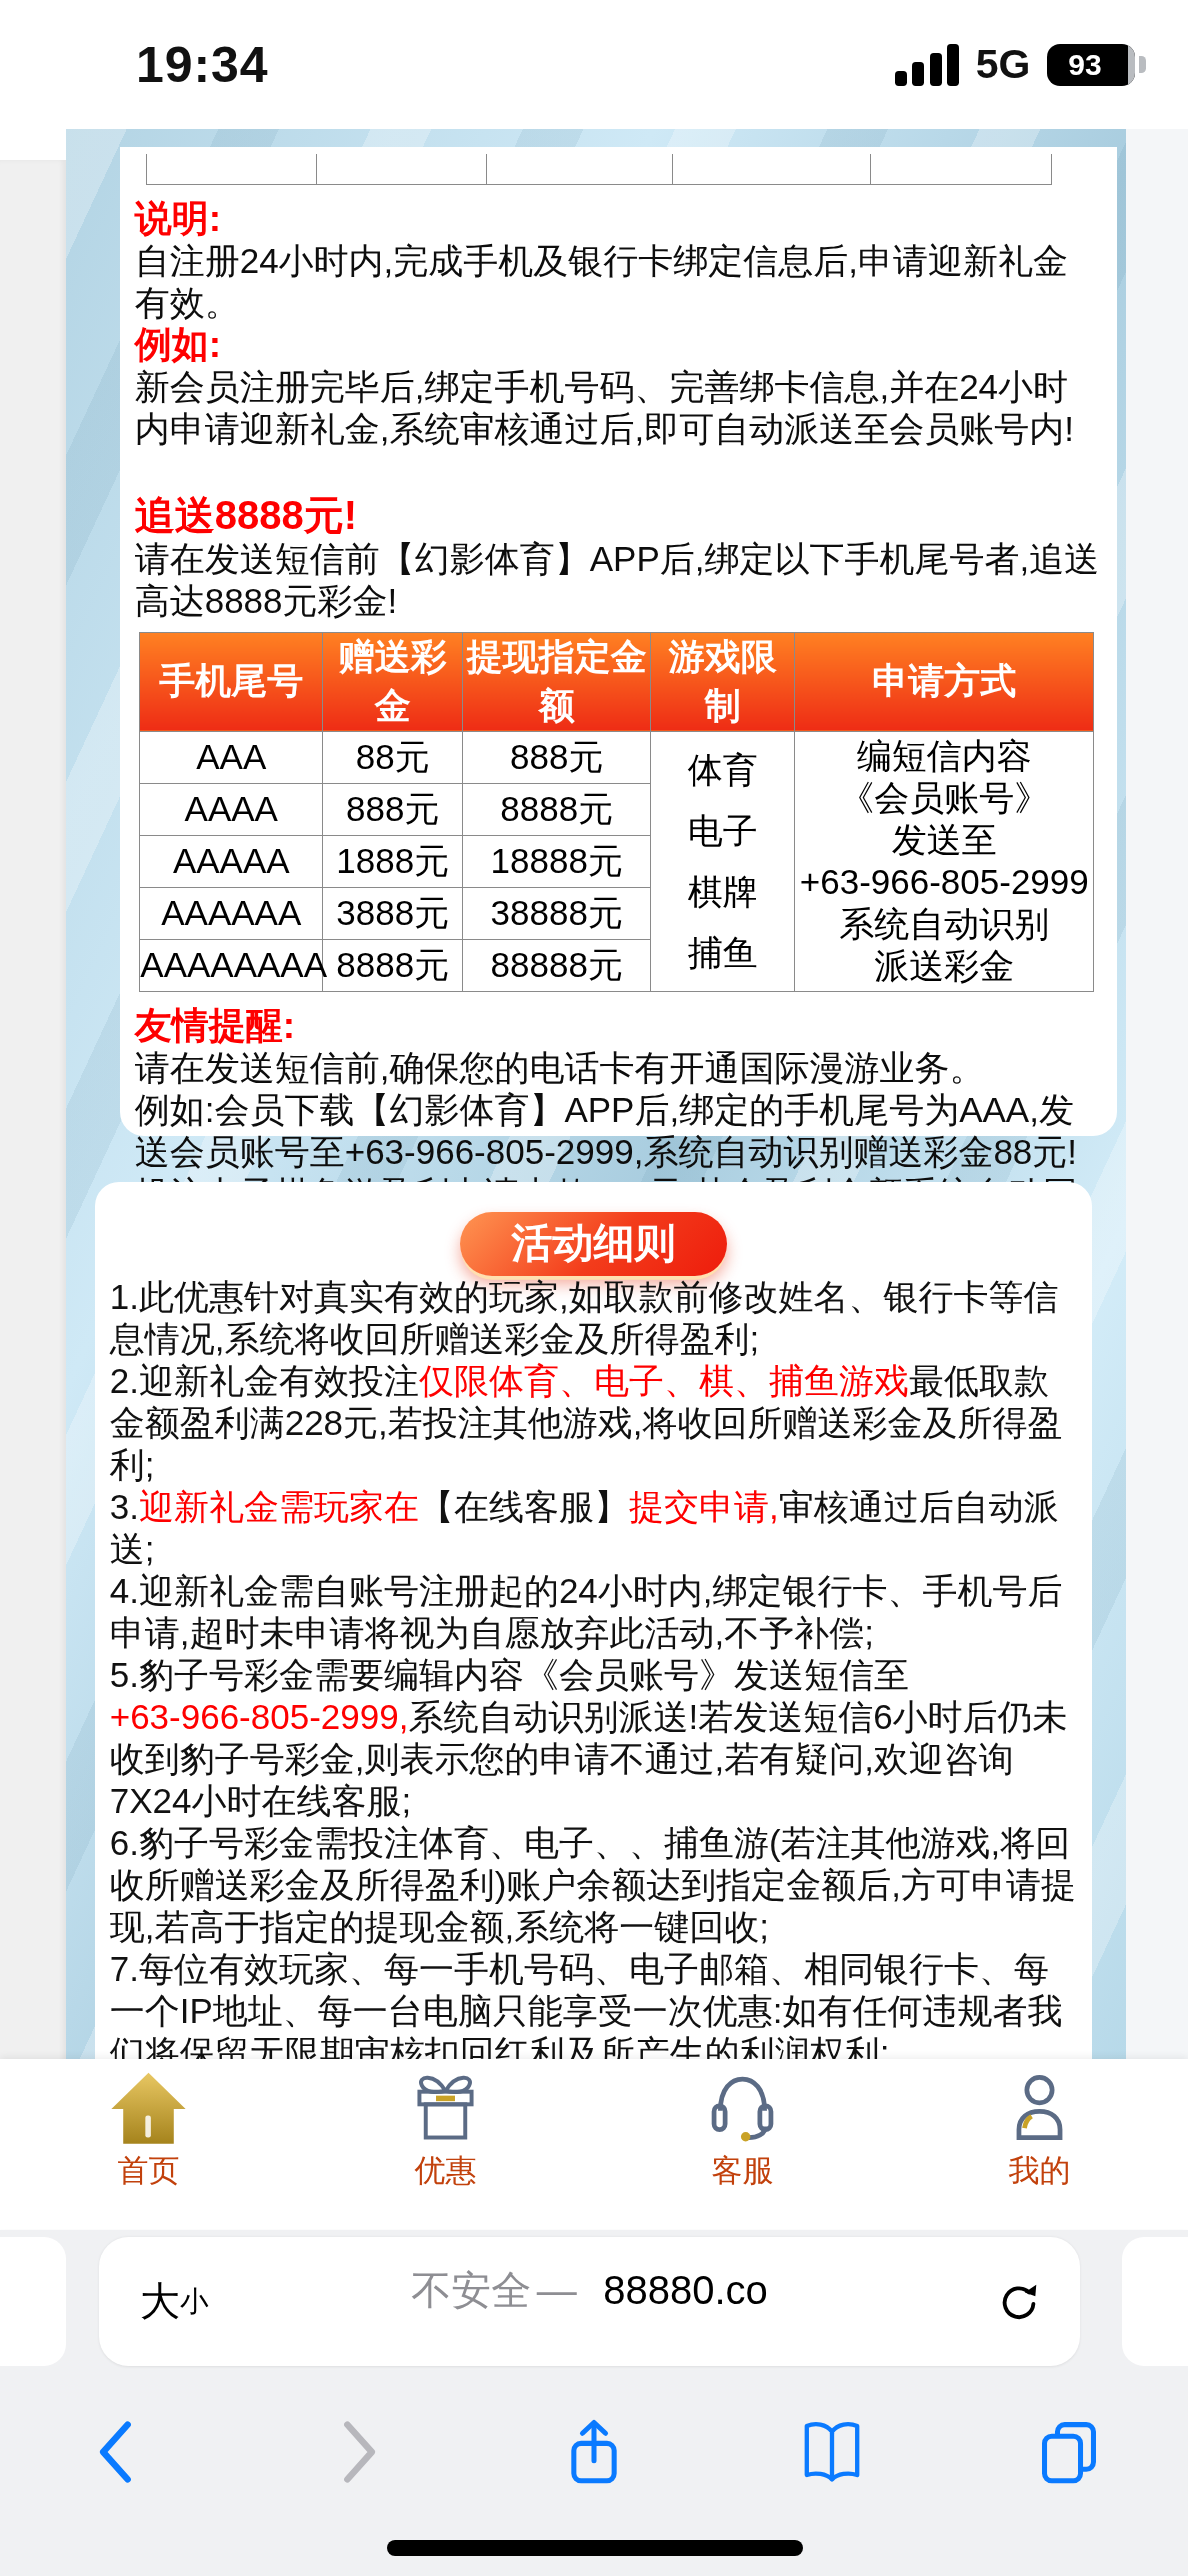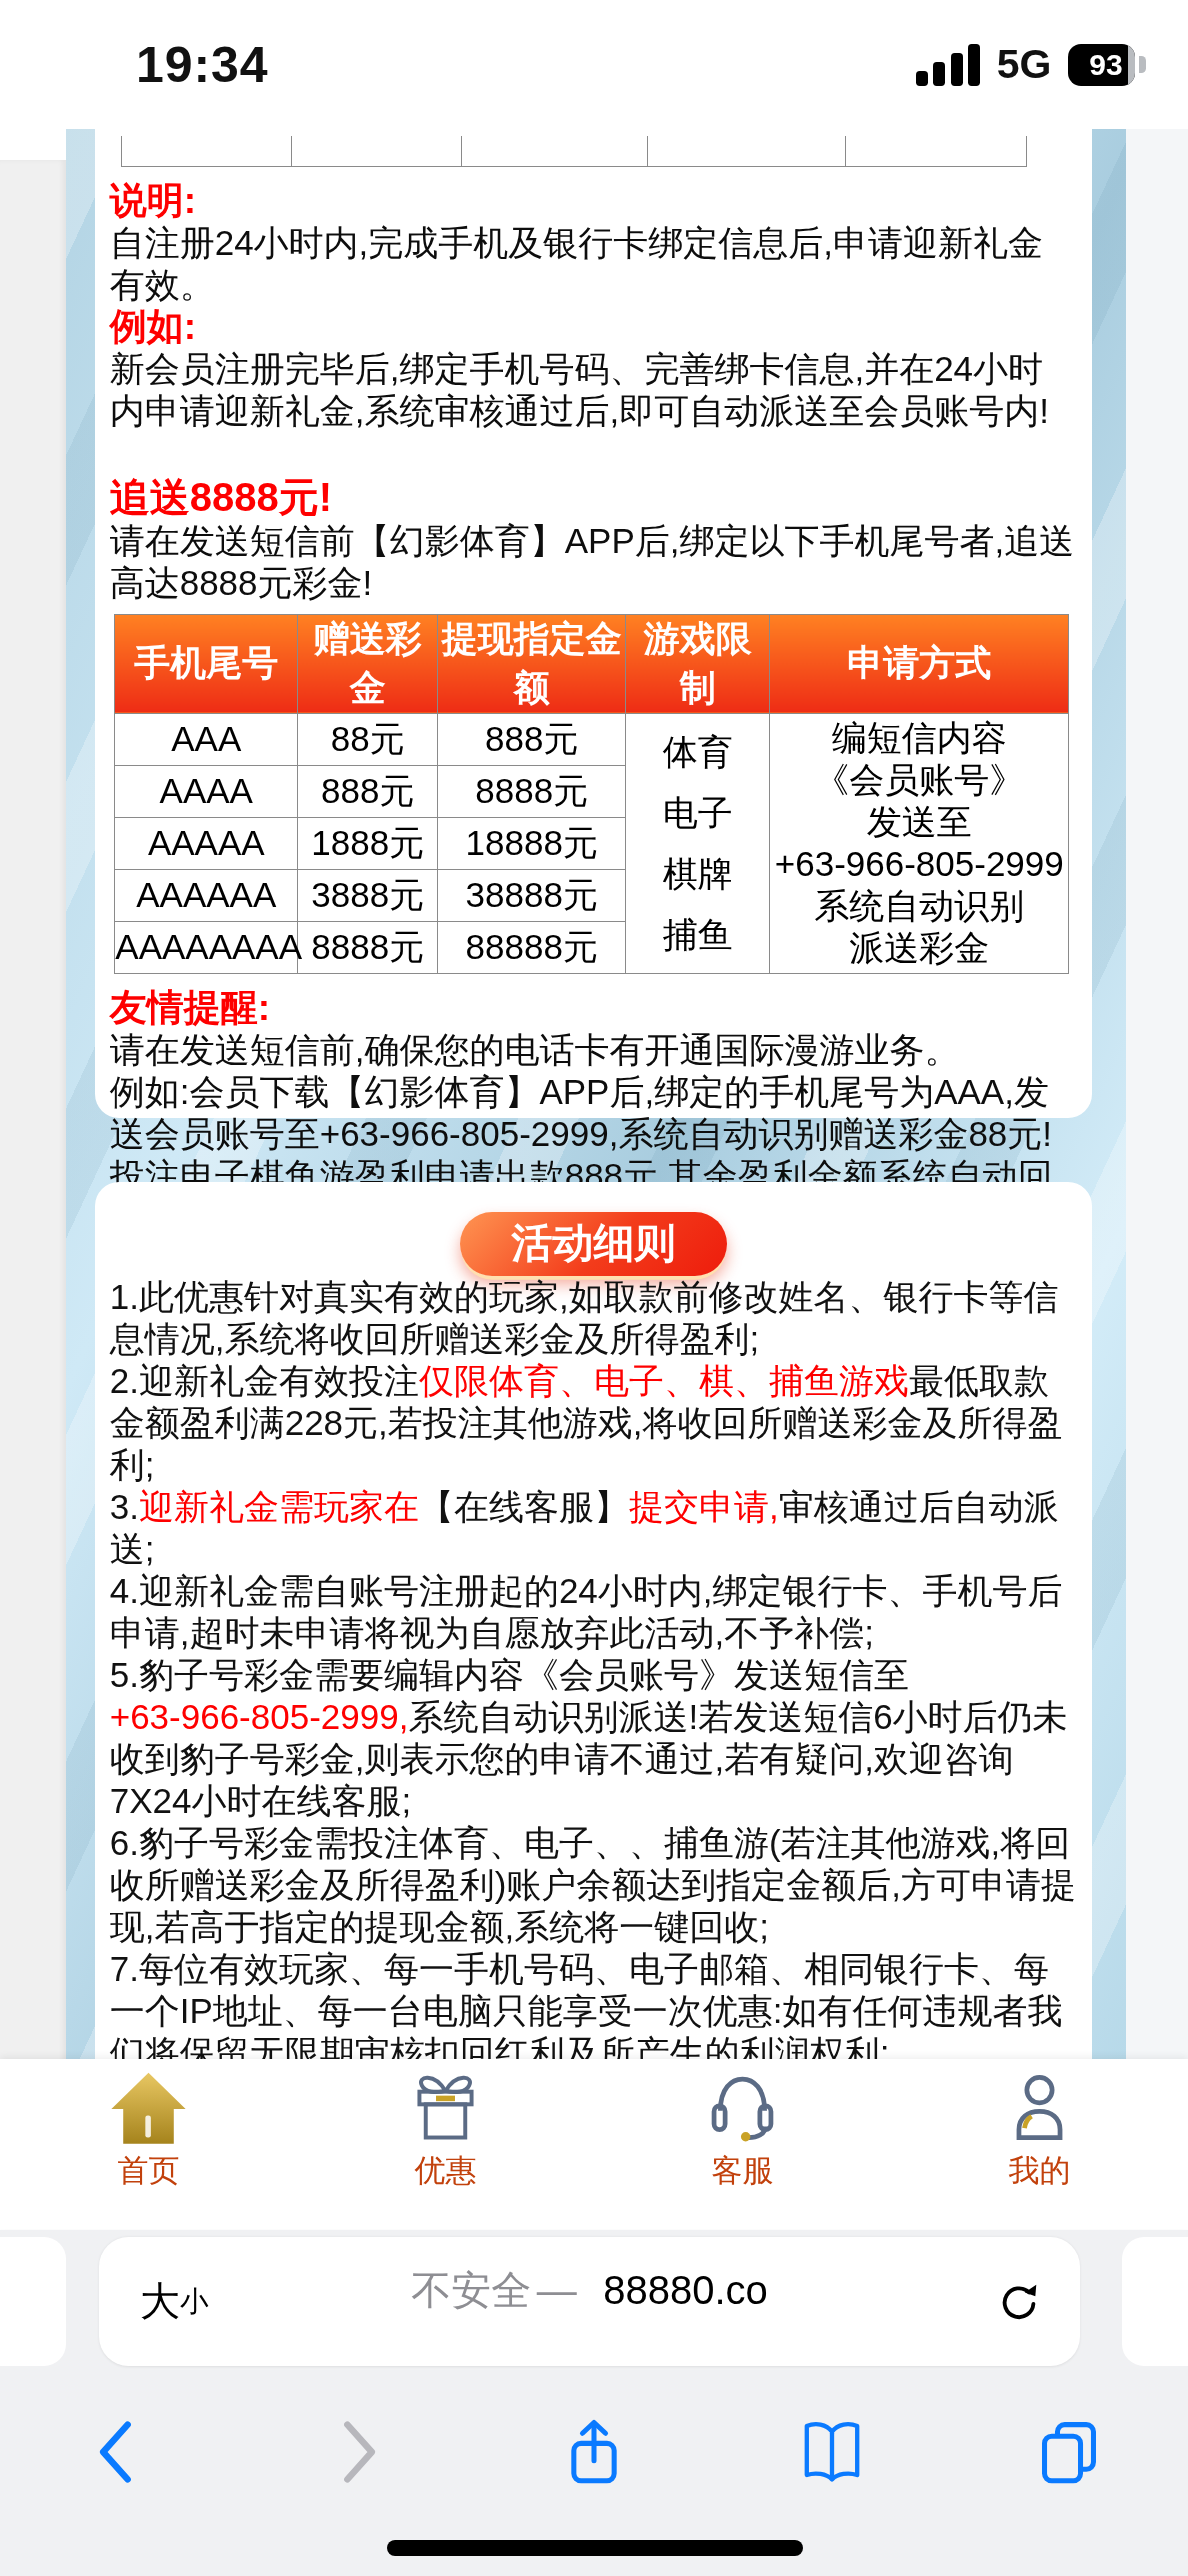--- a/index.html
+++ b/index.html
@@ -16,38 +16,38 @@
   
   .status-bar{ position:absolute; left:0; top:0; width:1188px; height:129px; background:#fff;
     display:flex; align-items:center; justify-content:space-between; }
   .sb-time{ margin-left:136px; font-size:50px; font-weight:700; letter-spacing:0.9px; }
   .sb-right{ margin-right:42px; display:flex; align-items:center; gap:16.6px; }
   .sb-signal{ display:flex; align-items:flex-end; gap:5.5px; height:42px; }
   .sb-signal i{ display:block; width:12px; background:#000; border-radius:3.7px; }
   .sb-signal i:nth-child(1){height:14.7px;} .sb-signal i:nth-child(2){height:24px;}
   .sb-signal i:nth-child(3){height:33px;} .sb-signal i:nth-child(4){height:42px;}
   .sb-5g{ font-size:41px; font-weight:600; }
-  .battery{ position:relative; width:67px; height:42px; background:#000; border-radius:13px; overflow:hidden; }
+  .battery{ position:relative; width:88px; height:42px; background:#000; border-radius:13px; overflow:hidden; }
   .battery .pct{ position:absolute; left:0; top:0; width:76px; height:100%; display:flex; align-items:center; justify-content:center;
     color:#fff; font-size:30px; font-weight:700; }
   .battery .gap{ position:absolute; right:0; top:0; width:7.4px; height:100%; background:#b9bcc0; }
   .battery-nub{ width:7.4px; height:17.5px; background:#b9bcc0; border-radius:0 4.6px 4.6px 0; margin-left:-13px; }
 
   
   .webpage{ position:absolute; left:0; top:129px; width:1188px; height:1930px; overflow:hidden; background:#fff; }
   .strip-left{ position:absolute; left:0; top:31px; width:66px; height:100%; background:#f0f0f0;
     box-shadow:inset -3.7px 0 5.5px rgba(0,0,0,.05); }
   .strip-right{ position:absolute; left:1126px; top:0; width:63px; height:100%; background:#f4f6f8; }
   .blue-col{ position:absolute; left:66px; top:0; width:1060px; height:100%;
     background:
       repeating-linear-gradient(115deg, rgba(255,255,255,.28) 0 55px, rgba(255,255,255,0) 55px 138px, rgba(90,140,165,.12) 138px 193px, rgba(255,255,255,0) 193px 276px),
       linear-gradient(115deg,#b3d4e4 0%,#cfe9f6 30%,#a9cddf 55%,#d3ecf8 80%,#b7d9e9 100%); }
 
   .card{ position:absolute; left:95px; width:997px; background:#fff; padding:0 14.7px; }
-  .card-1{ top:0; height:989px; border-radius:0 0 24px 24px; }
+  .card-1{ top:18px; height:989px; border-radius:0 0 24px 24px;margin-left:25px; }
   .card-2{ top:1053px; height:931px; border-radius:24px 24px 0 0; }
 
   
   .cut-table{ display:flex; width:907px; height:31px; margin:7.4px 0 0 11px; }
   .cut-table i{ display:block; border-left:1.8px solid #8a8a8a; border-bottom:1.8px solid #8a8a8a; }
   .cut-table i:last-child{ border-right:1.8px solid #8a8a8a; }
   .ct1{width:170px;} .ct2{width:170px;} .ct3{width:186px;} .ct4{width:198px;} .ct5{width:182px;}
 
   .h-red{ color:#fe0000; font-size:37px; font-weight:700; line-height:42px; }
   .txt{ font-size:35px; line-height:42px; color:#0d0d0d; }

